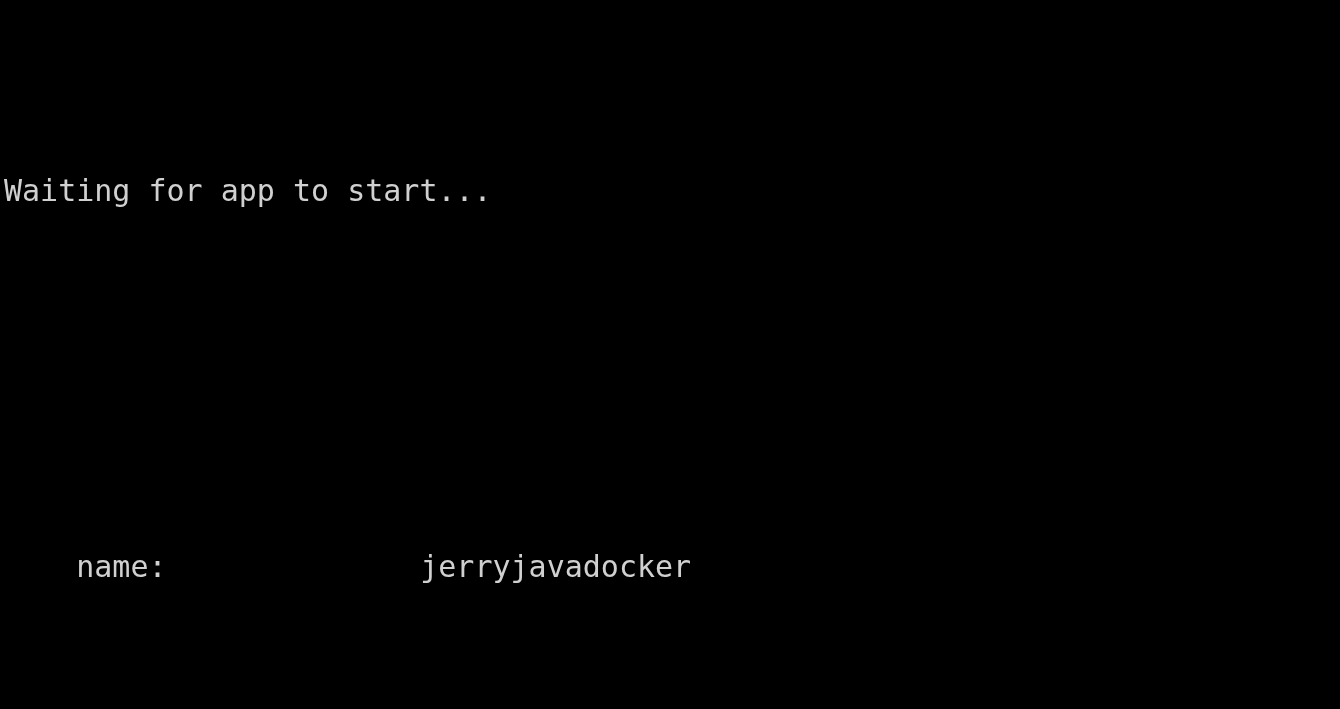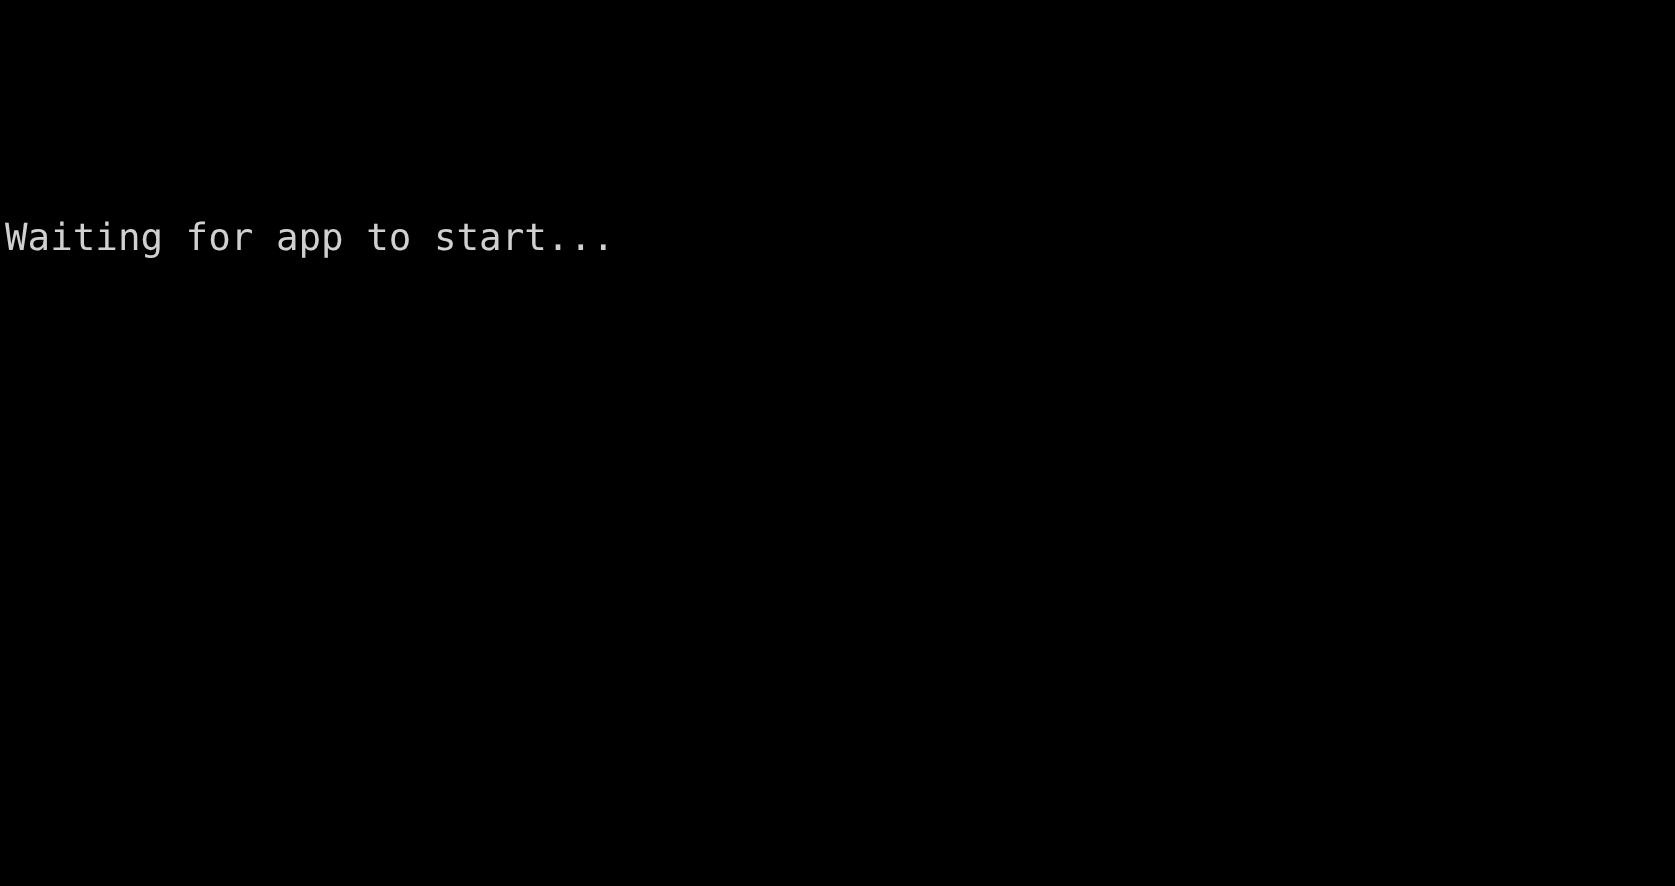--- a/index.html
+++ b/index.html
@@ -51,20 +51,23 @@
   }
 </style>
 </head>
 <body>
 
 <div id="terminal">
 
   <div class="line">Waiting for app to start...</div>
   <div class="line blank"></div>
 
+  <div class="kv">
+    <span class="k">name:</span><span class="v">jerryjavadocker</span>
+  </div>
   
   
   
   
   
   
   
 
   
 

